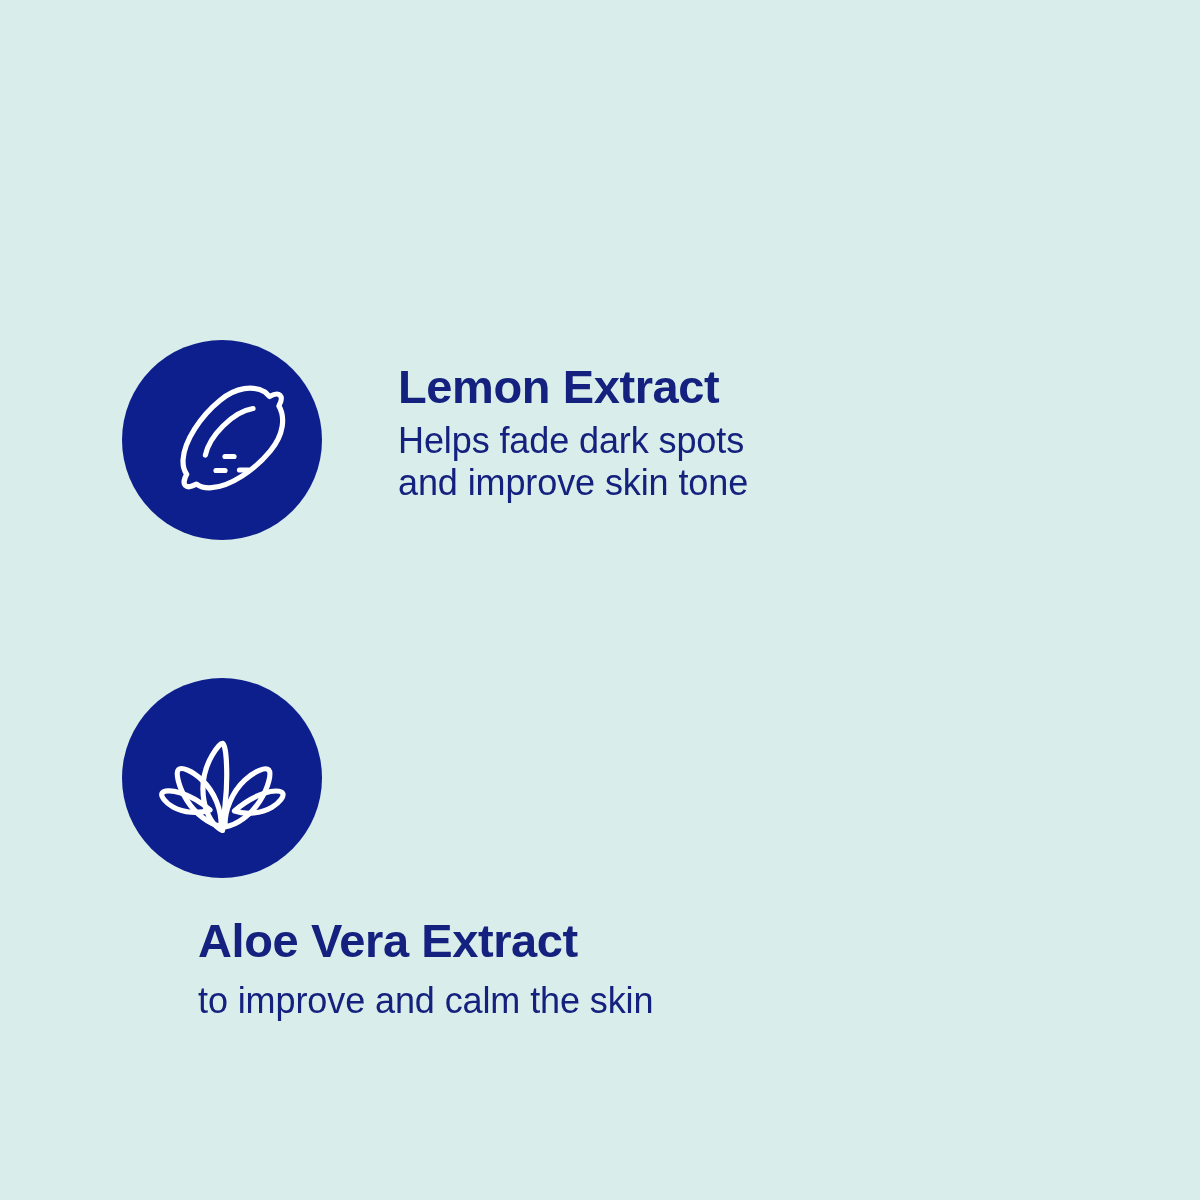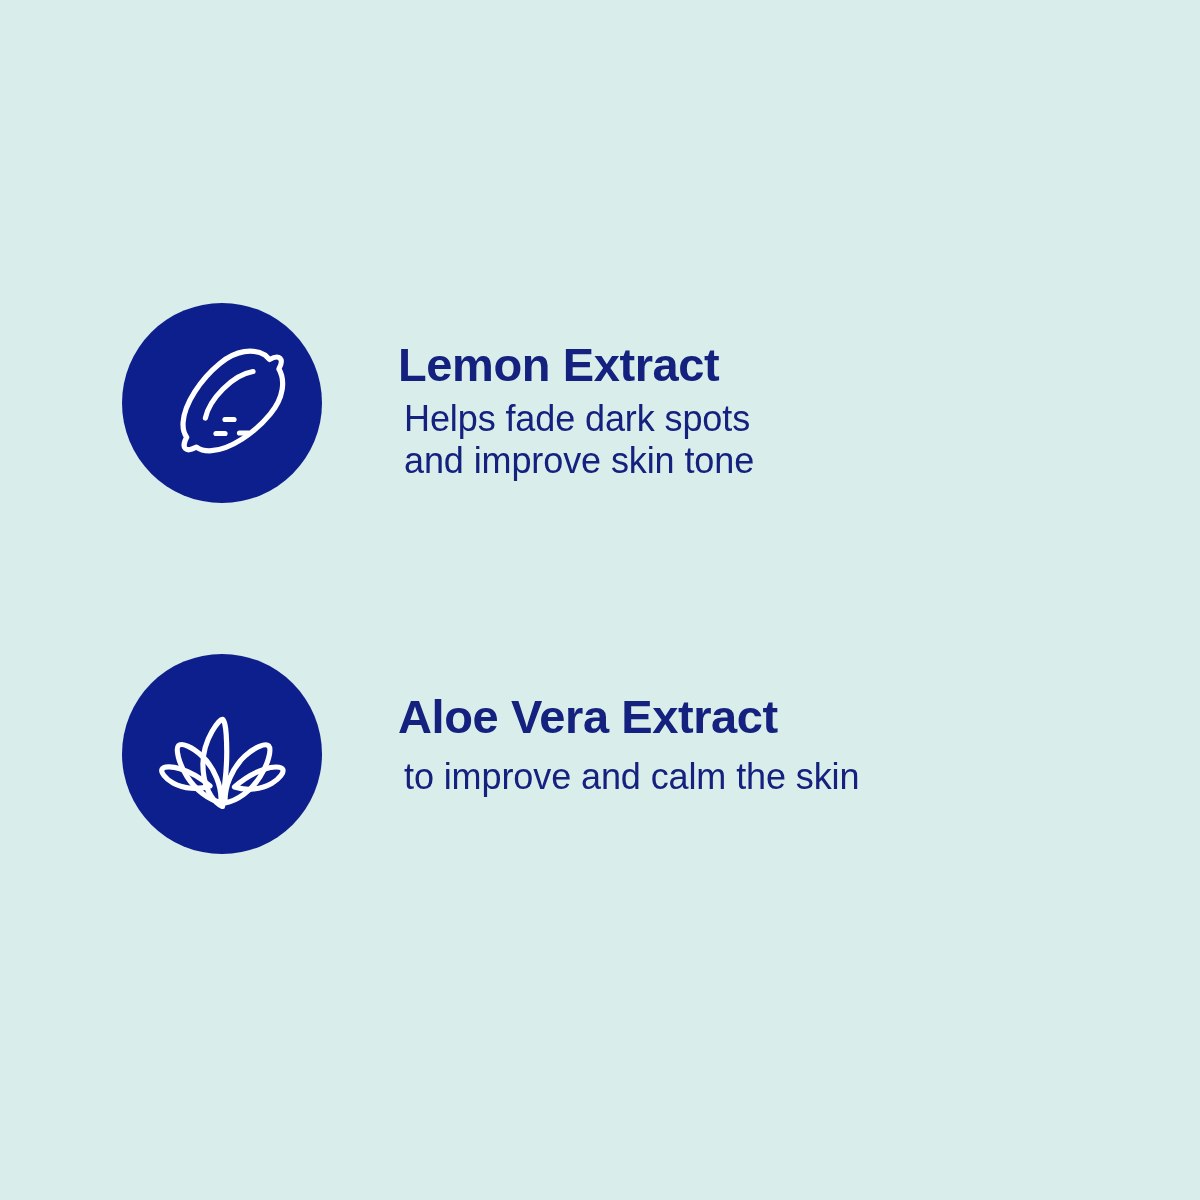--- a/index.html
+++ b/index.html
@@ -25,27 +25,27 @@
 
   
   .feature {
     position: absolute;
     display: flex;
     align-items: flex-start;
   }
 
   #feature-lemon {
     left: 122px;
-    top: 303px;
-    align-items: center;
+    top: 340px;
   }
 
   #feature-aloe {
     left: 122px;
-    top: 654px;
+    top: 678px;
+    flex-direction: column;
   }
 
   .icon-badge {
     width: 200px;
     height: 200px;
     border-radius: 50%;
     background: #0d1f8c;
     flex: 0 0 200px;
     display: flex;
     align-items: center;
@@ -78,21 +78,21 @@
     color: #15217e;
     margin: 0 0 8px 0;
     white-space: nowrap;
   }
 
   .feature-desc {
     font-size: 36px;
     font-weight: 400;
     line-height: 1.16;
     color: #15217e;
-    margin: 6px;
+    margin: 0;
     letter-spacing: -0.1px;
   }
 
   .feature-desc .desc-line {
     display: block;
     white-space: nowrap;
   }
 
   #feature-aloe .feature-title {
     margin-bottom: 14px;

